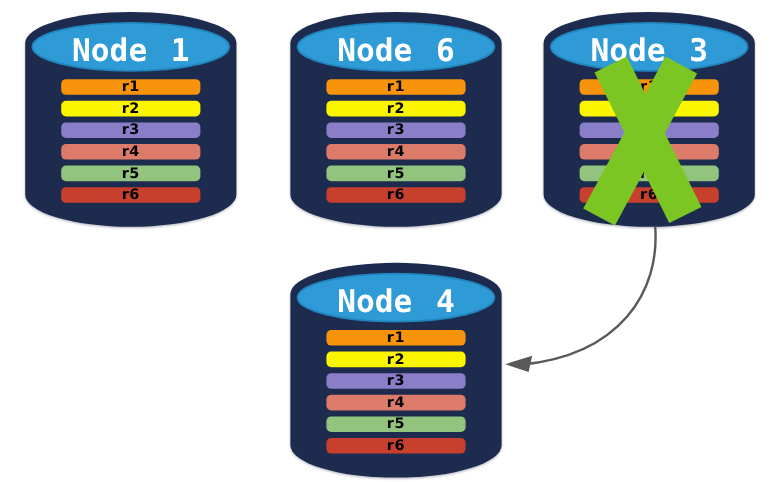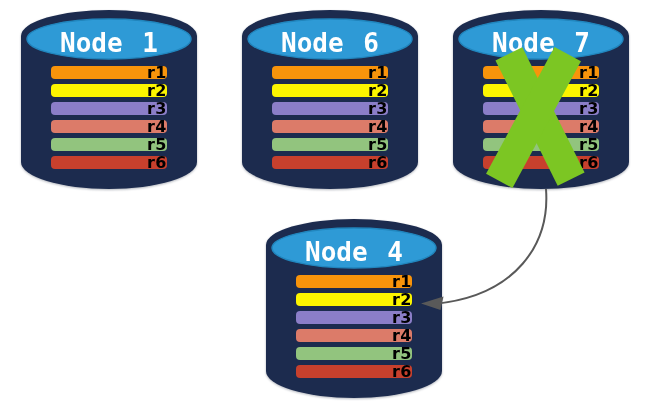--- a/index.html
+++ b/index.html
@@ -10,21 +10,21 @@
   .node{position:absolute;width:178px;height:188px;z-index:1;}
   .cyl{position:absolute;left:0;top:0;filter:drop-shadow(0 1px 1px rgba(40,50,70,0.35));}
   .node-title{
     position:absolute;top:24px;left:0;right:0;text-align:center;
     color:#ffffff;font-family:"DejaVu Sans Mono", monospace;font-weight:bold;
     font-size:26px;line-height:28px;word-spacing:4px;white-space:pre;
   }
   .rows{position:absolute;left:31px;top:61px;width:116px;}
   .row{
     height:13px;margin-bottom:5px;border-radius:4px;
-    text-align:right;font-size:16px;font-weight:bold;color:#000000;
+    text-align:center;font-size:12px;font-weight:bold;color:#000000;
     line-height:13px;letter-spacing:0.5px;
   }
   .overlay{position:absolute;z-index:2;}
 </style>
 </head>
 <body>
 
 <div class="canvas">
 
   <div class="node" style="left:20px;top:5px;">
@@ -57,32 +57,32 @@
       <div class="row" style="background-color: rgb(146, 196, 126);">r5</div>
       <div class="row" style="background-color: rgb(199, 64, 45);">r6</div>
     </div>
   </div>
 
   <div class="node" style="left:452px;top:5px;">
     <svg class="cyl" width="178" height="190" viewBox="0 0 178 190">
       <path d="M1,31 A88,26 0 0 1 177,31 L177,157 A88,27 0 0 1 1,157 Z" fill="#1C2B4E"></path>
       <ellipse cx="89" cy="34" rx="82" ry="20" stroke-width="1.5" fill="#2E9AD6" stroke="#2186BE"></ellipse>
     </svg>
-    <div class="node-title">Node 7</div>
+    <div class="node-title">Node 3</div>
     <div class="rows">
       <div class="row" style="background-color: rgb(248, 148, 11);">r1</div>
       <div class="row" style="background-color: rgb(252, 245, 0);">r2</div>
       <div class="row" style="background-color: rgb(139, 126, 200);">r3</div>
       <div class="row" style="background-color: rgb(220, 123, 105);">r4</div>
       <div class="row" style="background-color: rgb(146, 196, 126);">r5</div>
       <div class="row" style="background-color: rgb(199, 64, 45);">r6</div>
     </div>
   </div>
 
-  <div class="node" style="left:241px;top:214px;margin-left:24px;">
+  <div class="node" style="left:241px;top:214px;">
     <svg class="cyl" width="178" height="190" viewBox="0 0 178 190">
       <path d="M1,31 A88,26 0 0 1 177,31 L177,157 A88,27 0 0 1 1,157 Z" fill="#1C2B4E"></path>
       <ellipse cx="89" cy="34" rx="82" ry="20" stroke-width="1.5" fill="#2E9AD6" stroke="#2186BE"></ellipse>
     </svg>
     <div class="node-title">Node 4</div>
     <div class="rows">
       <div class="row" style="background-color: rgb(248, 148, 11);">r1</div>
       <div class="row" style="background-color: rgb(252, 245, 0);">r2</div>
       <div class="row" style="background-color: rgb(139, 126, 200);">r3</div>
       <div class="row" style="background-color: rgb(220, 123, 105);">r4</div>

